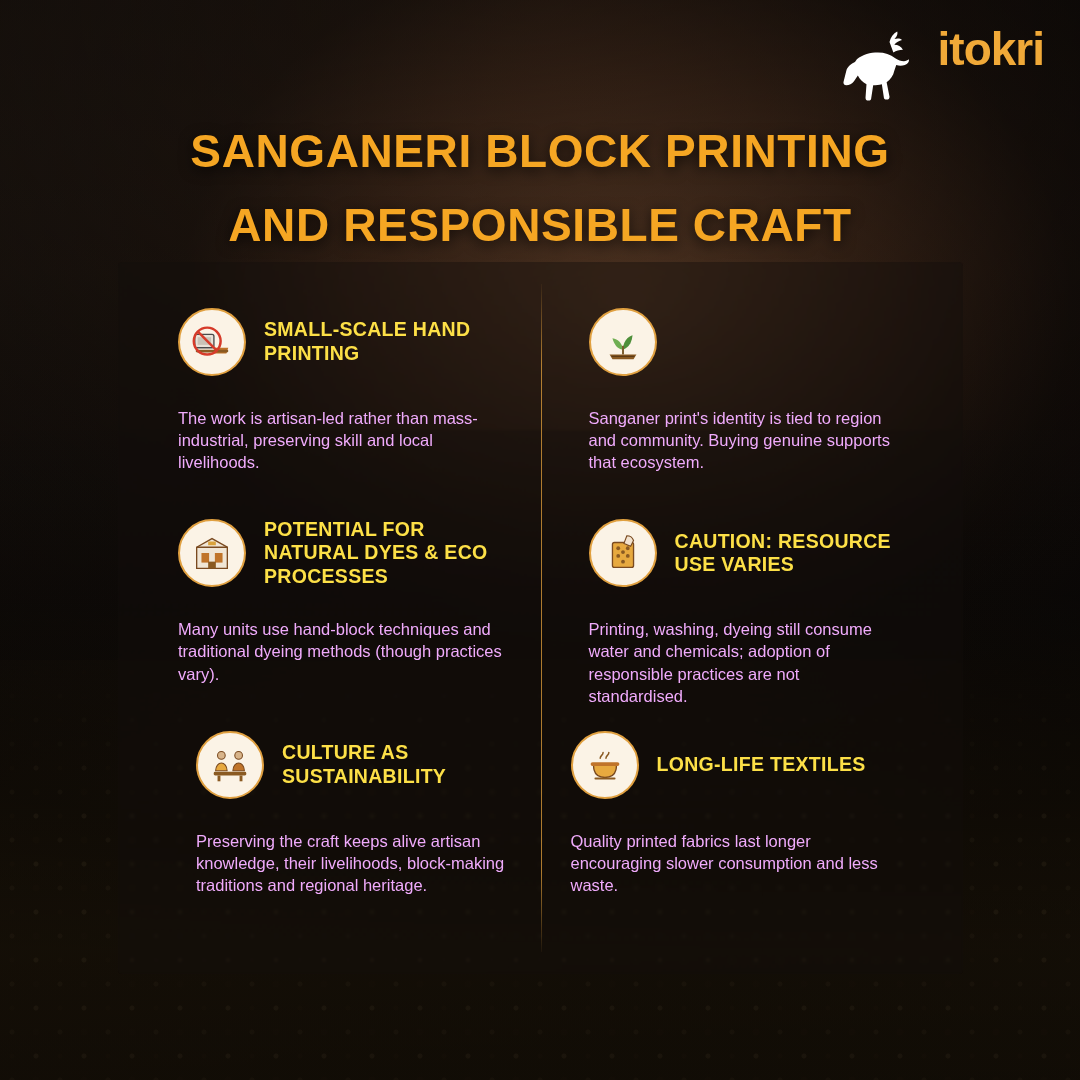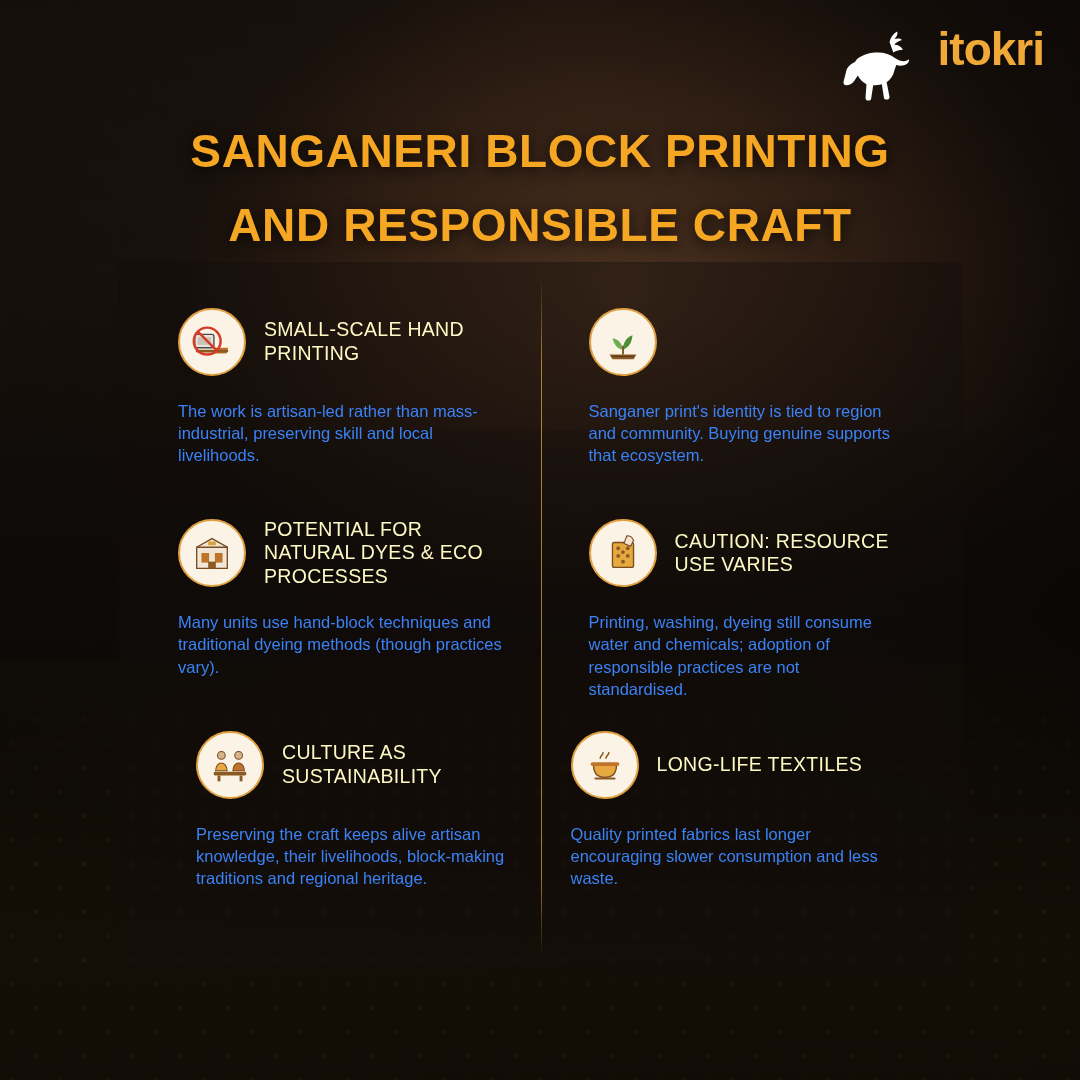--- a/index.html
+++ b/index.html
@@ -151,30 +151,30 @@
     border: 2px solid #e0a040;
     background: #fbf3e6;
     display: flex;
     align-items: center;
     justify-content: center;
     overflow: hidden;
   }
   .badge svg { width: 46px; height: 46px; display: block; }
 
   .cell-title {
-    color: #fef9c3;
+    color: #fde047;
     font-size: 19.5px;
-    font-weight: 400;
+    font-weight: 700;
     line-height: 1.22;
     letter-spacing: 0.3px;
     text-transform: uppercase;
   }
   .cell-body {
-    margin-top: 22px;
-    color: #3b82f6;
+    margin-top: 29px;
+    color: #f0abfc;
     font-size: 16.5px;
     line-height: 1.34;
     font-weight: 400;
     max-width: 380px;
   }
   .cell.col-right .cell-body { max-width: 378px; }
 </style>
 </head>
 <body>
 

